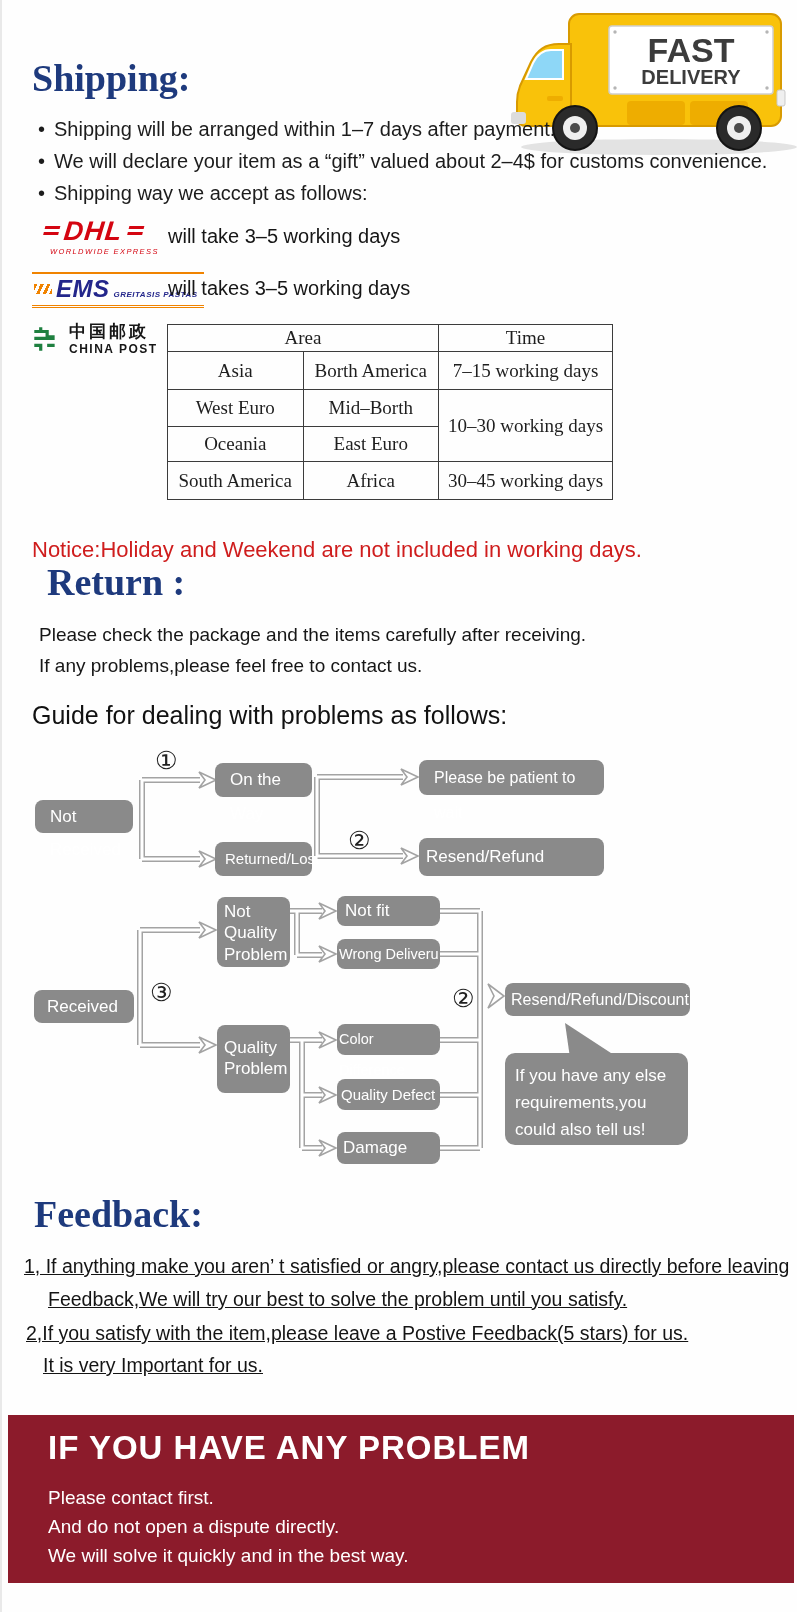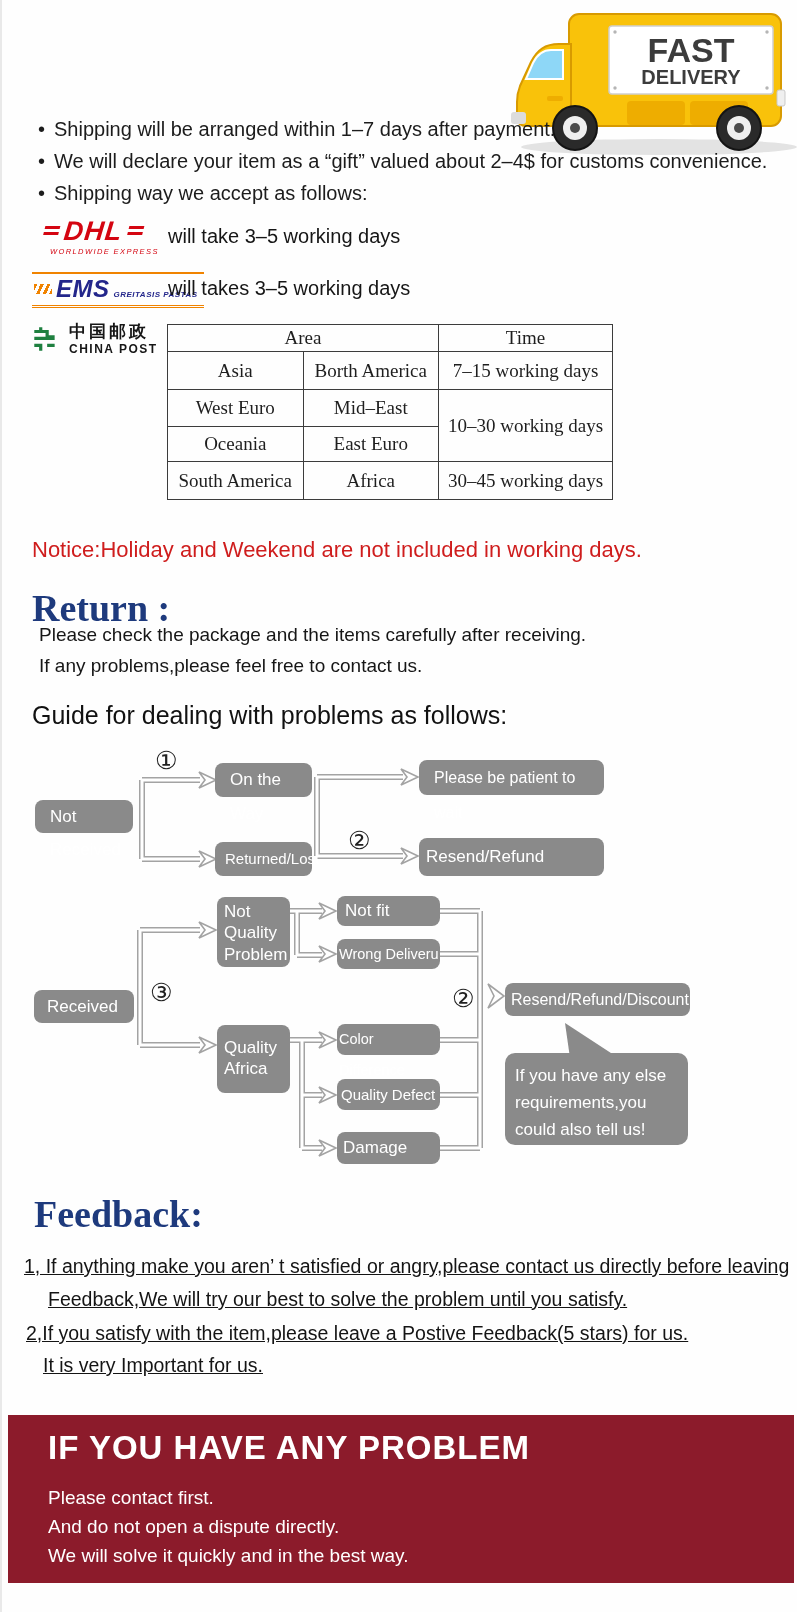--- a/index.html
+++ b/index.html
@@ -77,20 +77,21 @@
       <circle cx="68" cy="128" r="12" fill="#efefef"></circle>
       <circle cx="68" cy="128" r="5" fill="#4a4a4a"></circle>
     </g>
     <g>
       <circle cx="232" cy="128" r="22" fill="#2a2a2a" stroke="#141414" stroke-width="2"></circle>
       <circle cx="232" cy="128" r="12" fill="#efefef"></circle>
       <circle cx="232" cy="128" r="5" fill="#4a4a4a"></circle>
     </g>
   </svg>
 
+  <div class="abs h-serif" style="left:30px;top:56px;">Shipping:</div>
 
   <ul class="bullets abs" style="left:36px;top:118px;width:740px;">
     <li>Shipping will be arranged within 1–7 days after payment.</li>
     <li>We will declare your item as a “gift” valued about 2–4$ for customs convenience.</li>
     <li>Shipping way we accept as follows:</li>
   </ul>
 
   <div class="abs" style="left:42px;top:216px;">
     <div class="dhl-row">
       <span class="dhl-bars"></span>
@@ -126,38 +127,38 @@
       <td colspan="2">Area</td>
       <td style="width:173px;">Time</td>
     </tr>
     <tr>
       <td style="width:132px;">Asia</td>
       <td style="width:140px;">Borth America</td>
       <td>7–15 working days</td>
     </tr>
     <tr>
       <td>West Euro</td>
-      <td>Mid–East</td>
+      <td>Mid–Borth</td>
       <td rowspan="2">10–30 working days</td>
     </tr>
     <tr>
       <td>Oceania</td>
       <td>East Euro</td>
     </tr>
     <tr>
       <td>South America</td>
       <td>Africa</td>
       <td>30–45 working days</td>
     </tr>
   </tbody>
     </table>
 
   <div class="abs notice" style="left:30px;top:537px;">Notice:Holiday and Weekend are not included in working days.</div>
 
-  <div class="abs h-serif" style="left:30px;top:560px;margin-top:26px;">Return :</div>
+  <div class="abs h-serif" style="left:45px;top:560px;">Return :</div>
   <div class="abs para" style="left:37px;top:624px;">Please check the package and the items carefully after receiving.</div>
   <div class="abs para" style="left:37px;top:655px;">If any problems,please feel free to contact us.</div>
   <div class="abs guide" style="left:30px;top:701px;">Guide for dealing with problems as follows:</div>
 
   <svg class="abs" style="left:0;top:735px;" width="797" height="150" viewBox="0 0 797 150">
     <g stroke="#a3a3a3" stroke-width="6" fill="none">
       <path d="M140 45 V124 M140 45 H198 M140 124 H198 M315 42 V121 M315 42 H401 M315 121 H401"></path>
     </g>
     <g stroke="#ffffff" stroke-width="3" fill="none">
       <path d="M140 45 V124 M140 45 H198 M140 124 H198 M315 42 V121 M315 42 H401 M315 121 H401"></path>
@@ -199,21 +200,21 @@
       <polygon points="317,207 334,215 317,223 323,215"></polygon>
       <polygon points="317,260 334,268 317,276 323,268"></polygon>
       <polygon points="486,104 502,116 486,128 492,116"></polygon>
     </g>
     <polygon points="563,143 612,175 568,178" fill="#8a8a8a"></polygon>
   </svg>
   <div class="step" style="left:148px;top:978px;">③</div>
   <div class="step" style="left:450px;top:984px;">②</div>
   <div class="fbox" style="left:32px;top:990px;width:100px;height:33px;line-height:33px;padding-left:13px;">Received</div>
   <div class="fbox" style="left:215px;top:897px;width:73px;height:70px;padding:4px 2px 0 7px;">Not Quality Problem</div>
-  <div class="fbox" style="left:215px;top:1025px;width:73px;height:68px;padding:12px 2px 0 7px;">Quality Africa</div>
+  <div class="fbox" style="left:215px;top:1025px;width:73px;height:68px;padding:12px 2px 0 7px;">Quality Problem</div>
   <div class="fbox" style="left:335px;top:896px;width:103px;height:30px;line-height:30px;padding-left:8px;">Not fit</div>
   <div class="fbox" style="left:335px;top:939px;width:103px;height:30px;line-height:30px;font-size:14.5px;padding-left:2px;">Wrong Deliveru</div>
   <div class="fbox" style="left:335px;top:1024px;width:103px;height:31px;line-height:31px;font-size:14.5px;padding-left:2px;">Color Difference</div>
   <div class="fbox" style="left:335px;top:1079px;width:103px;height:31px;line-height:31px;font-size:15px;padding-left:4px;">Quality Defect</div>
   <div class="fbox" style="left:335px;top:1132px;width:103px;height:32px;line-height:32px;padding-left:6px;">Damage</div>
   <div class="fbox" style="left:503px;top:983px;width:185px;height:33px;line-height:33px;font-size:16px;padding-left:6px;">Resend/Refund/Discount</div>
   <div class="bubble" style="left:503px;top:1053px;width:183px;height:92px;">If you have any else requirements,you could also tell us!</div>
 
   <div class="abs h-serif" style="left:32px;top:1192px;">Feedback:</div>
   <div class="abs fb-line" style="left:22px;top:1255px;">1, If anything make you aren’ t satisfied or angry,please contact us directly before leaving</div>

